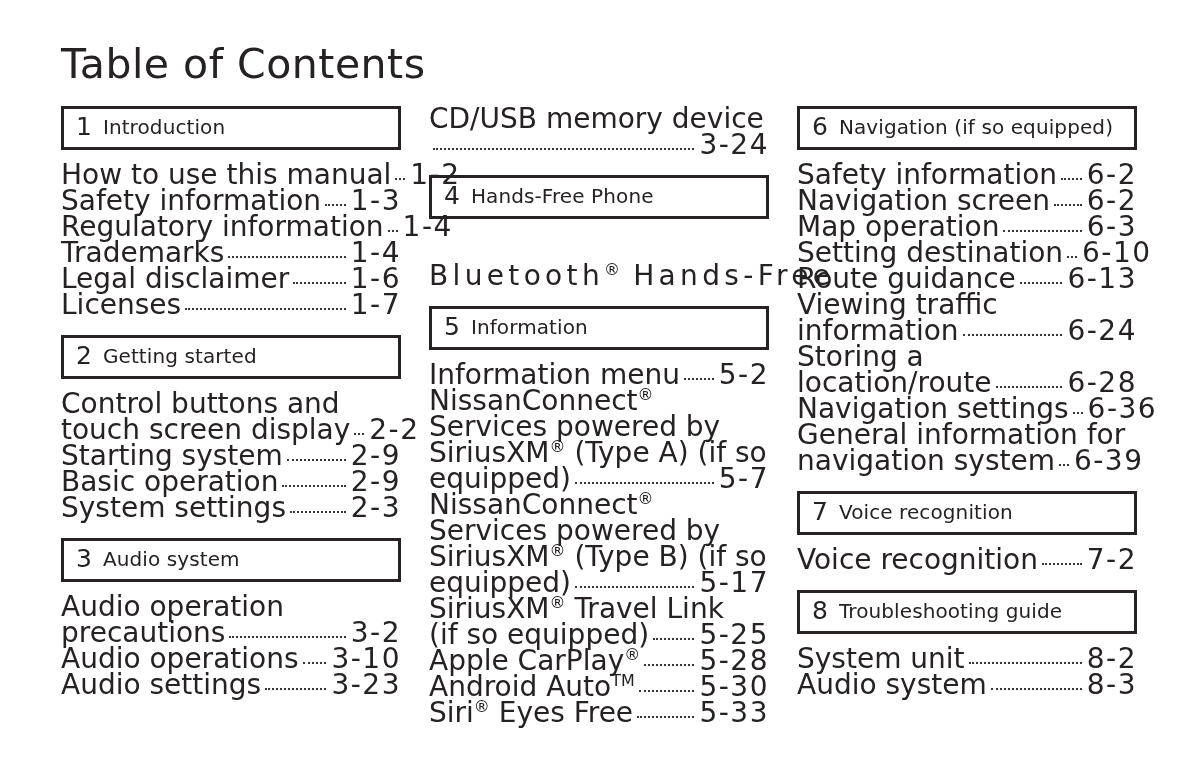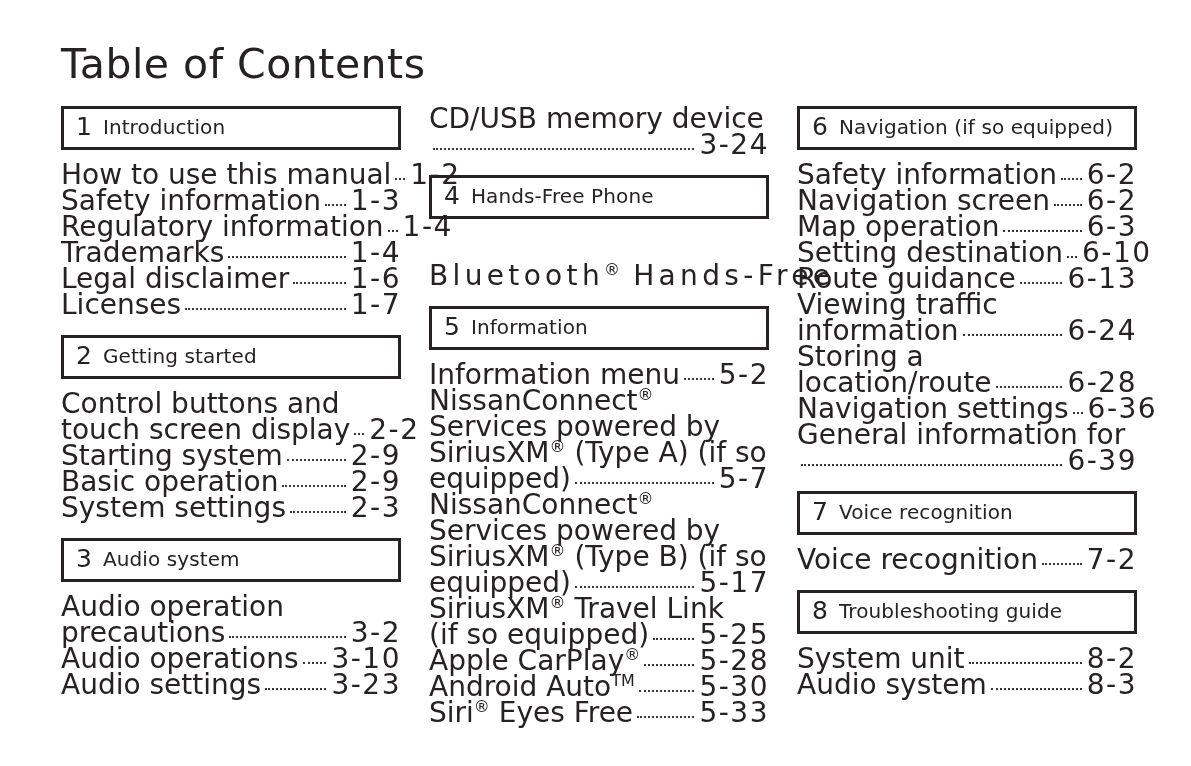--- a/index.html
+++ b/index.html
@@ -343,20 +343,21 @@
         <div class="toc-entry">
           <div class="entry-last-row">
             <span class="entry-label">Navigation settings</span>
             <span class="dot-leader"></span>
             <span class="page-number">6-36</span>
           </div>
         </div>
         <div class="toc-entry">
           <div class="entry-line">General information for</div>
           <div class="entry-last-row">
+            <span class="entry-label">navigation system</span>
             <span class="dot-leader"></span>
             <span class="page-number">6-39</span>
           </div>
         </div>
         <div class="chapter-box">
           <span class="chapter-number">7</span>
           <span class="chapter-title">Voice recognition</span>
         </div>
         <div class="toc-entry">
           <div class="entry-last-row">

